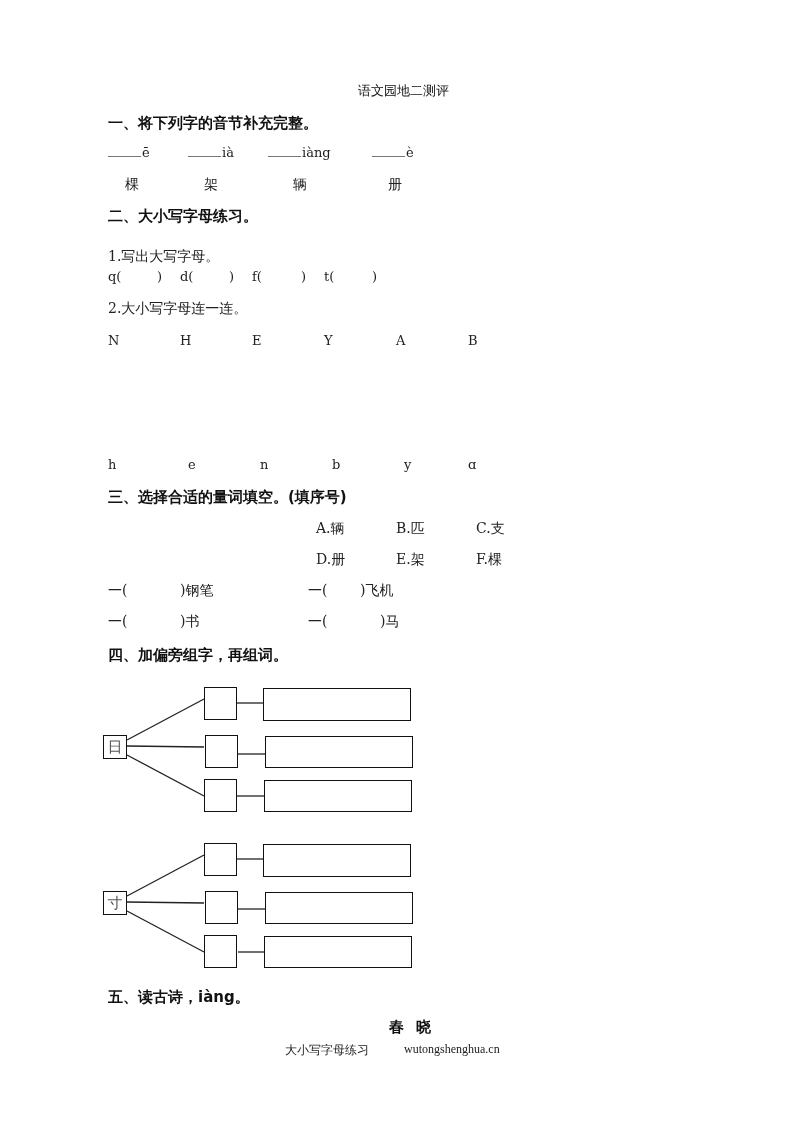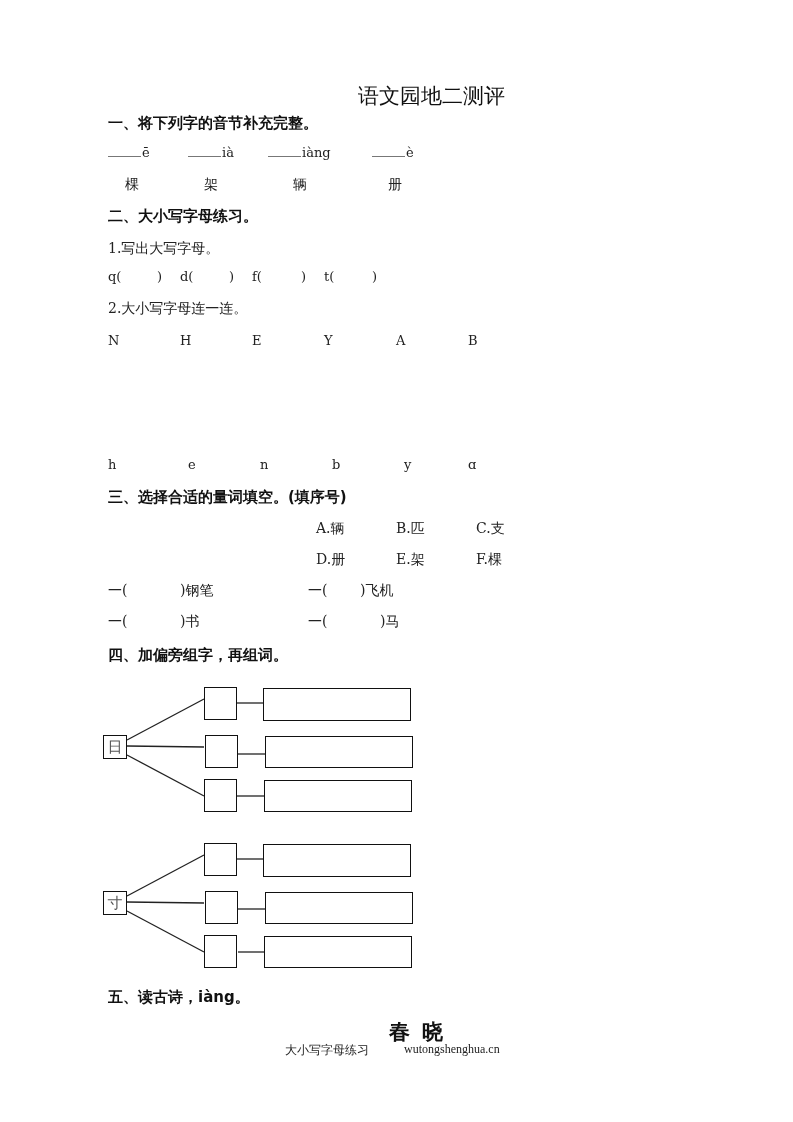--- a/index.html
+++ b/index.html
@@ -1,49 +1,49 @@
 <!DOCTYPE html>
 <html><head>
 <meta charset="utf-8">
 <style>
   html, body { margin: 0; padding: 0; background: #ffffff; }
   body { width: 793px; height: 1122px; position: relative; overflow: hidden;
          font-family: "DejaVu Sans", sans-serif; color: #111; }
   .abs { position: absolute; white-space: nowrap; }
-  .title { font-size: 21px; }
+  .title { font-size: 13px; }
   .heading { font-size: 15px; font-weight: bold; }
   .body { font-size: 14px; font-family: "DejaVu Serif", serif; color: #222; }
   .mono { font-size: 13px; font-family: "DejaVu Serif", serif; color: #222; }
   .blank { display: inline-block; width: 33px; border-bottom: 1px solid #777; height: 1px; vertical-align: baseline; margin-right: 1px; }
   .box { position: absolute; border: 1.5px solid #111; box-sizing: border-box; background: #fff; }
   .rootbox { position: absolute; border: 1.2px solid #111; box-sizing: border-box;
              display: flex; align-items: center; justify-content: center;
              font-family: "DejaVu Serif", serif; font-size: 15px; color: #555; background:#fff; }
   svg.lines { position: absolute; left: 0; top: 0; }
   .footer { font-size: 12px; font-family: "Liberation Serif", serif; color: #222; }
-  .poem-title { font-size: 21px; font-weight: bold; letter-spacing: 12px; }
+  .poem-title { font-size: 15px; font-weight: bold; letter-spacing: 12px; }
 </style>
 </head>
 <body>
 
 <div class="abs title" style="left:358px; top:82px;">语文园地二测评</div>
 
 <div class="abs heading" style="left:108px; top:114px;">一、将下列字的音节补充完整。</div>
 <div class="abs mono" style="left:108px; top:145px;"><span class="blank"></span><span>ē</span></div>
 <div class="abs mono" style="left:188px; top:145px;"><span class="blank"></span><span>ià</span></div>
 <div class="abs mono" style="left:268px; top:145px;"><span class="blank"></span><span>iàng</span></div>
 <div class="abs mono" style="left:372px; top:145px;"><span class="blank"></span><span>è</span></div>
 
 <div class="abs body" style="left:125px; top:176px;">棵</div>
 <div class="abs body" style="left:204px; top:176px;">架</div>
 <div class="abs body" style="left:293px; top:176px;">辆</div>
 <div class="abs body" style="left:388px; top:176px;">册</div>
 
 <div class="abs heading" style="left:108px; top:207px;">二、大小写字母练习。</div>
-<div class="abs body" style="left:108px; top:240px;text-align:right;">1.写出大写字母。</div>
+<div class="abs body" style="left:108px; top:248px;text-align:right;">1.写出大写字母。</div>
 
 <div class="abs mono" style="left:108px; top:269px;">q(</div>
 <div class="abs mono" style="left:157px; top:269px;">)</div>
 <div class="abs mono" style="left:180px; top:269px;">d(</div>
 <div class="abs mono" style="left:229px; top:269px;">)</div>
 <div class="abs mono" style="left:252px; top:269px;">f(</div>
 <div class="abs mono" style="left:301px; top:269px;">)</div>
 <div class="abs mono" style="left:324px; top:269px;">t(</div>
 <div class="abs mono" style="left:372px; top:269px;">)</div>
 

